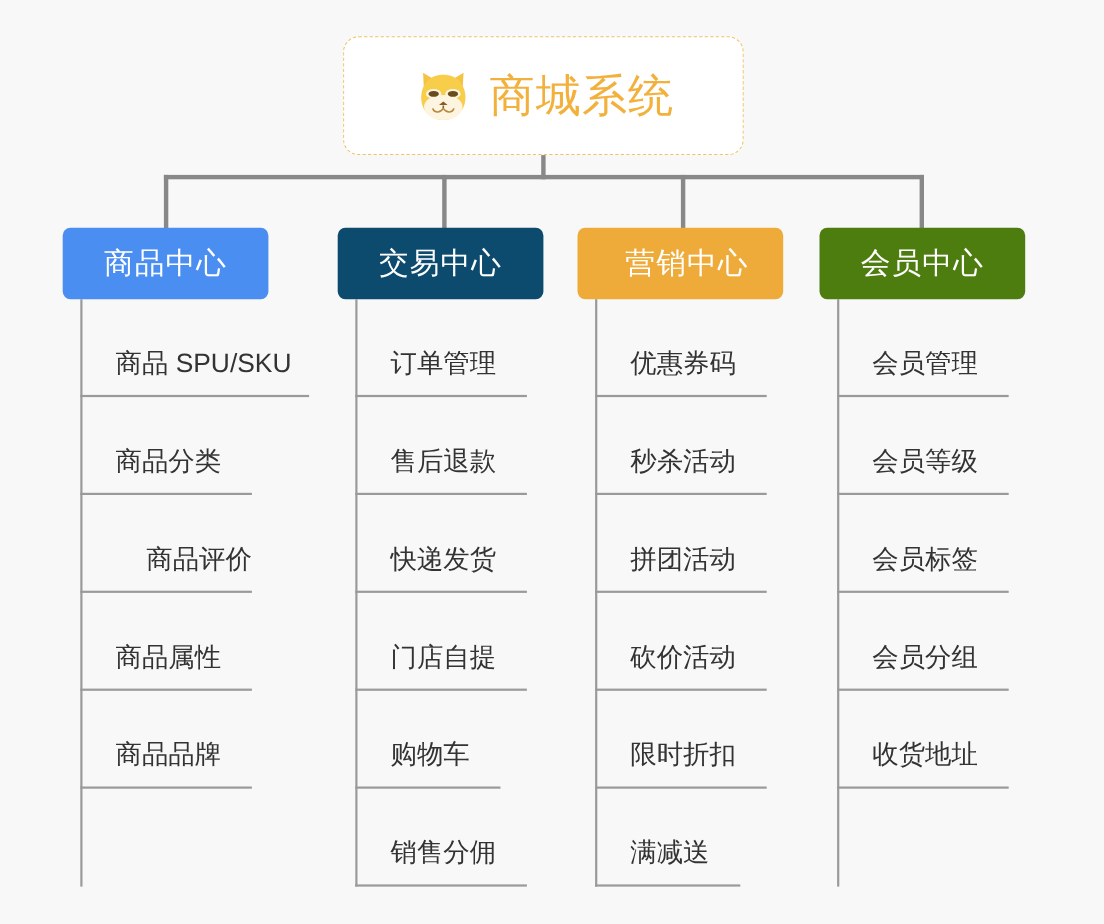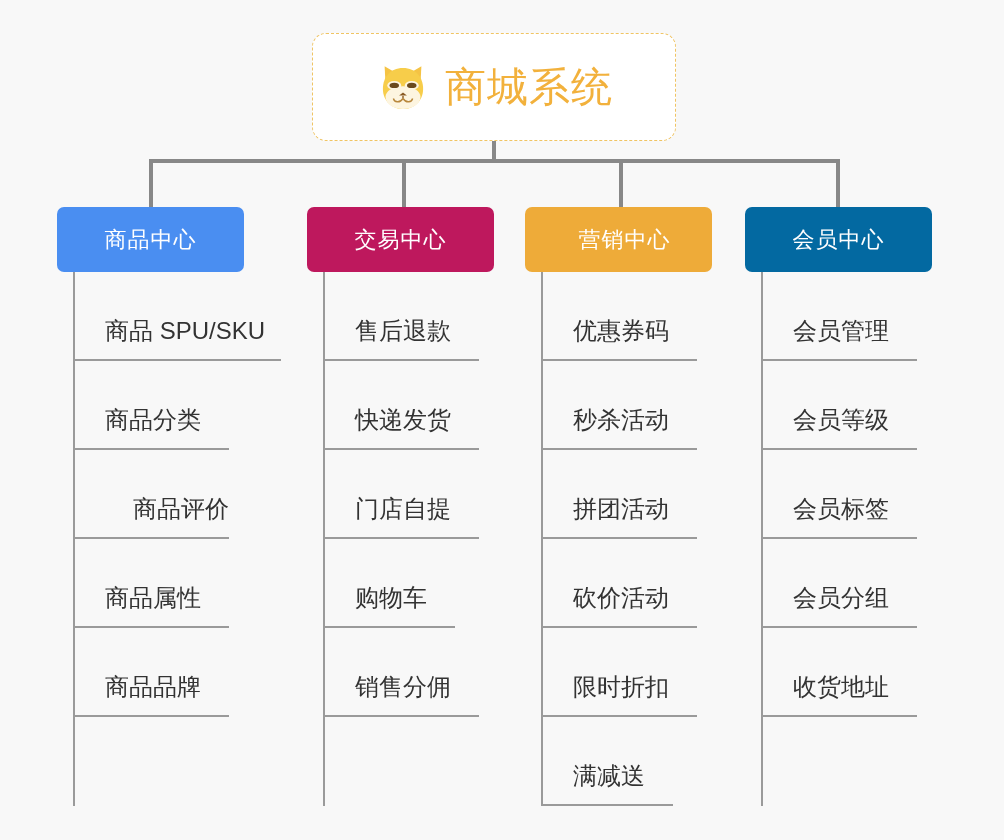--- a/index.html
+++ b/index.html
@@ -74,21 +74,21 @@
     width: 187px;
     height: 65px;
     box-sizing: border-box;
     border-radius: 7px;
     display: flex;
     align-items: center;
     justify-content: center;
   }
   .cat-label {
     color: #ffffff;
-    font-size: 22px;
+    font-size: 27px;
     line-height: 1;
     letter-spacing: 1px;
     white-space: nowrap;
   }
 
   
   .spine {
     position: absolute;
     width: 2px;
     background: #9a9a9a;
@@ -174,25 +174,28 @@
       <div class="leaf" style="width:156px;">
           <span class="leaf-label">商品属性</span>
         </div>
       <div class="leaf" style="width:156px;">
           <span class="leaf-label">商品品牌</span>
         </div>
     </div>
   </div>
 
   <div class="column" style="left:307px;">
-    <div class="cat-box" style="background:#be185d;">
+    <div class="cat-box" style="background:#0c4a6e;">
       <span class="cat-label">交易中心</span>
     </div>
     <div class="spine" style="height:534px;"></div>
     <div class="leaves">
+      <div class="leaf" style="width:156px;">
+          <span class="leaf-label">订单管理</span>
+        </div>
       <div class="leaf" style="width:156px;">
           <span class="leaf-label">售后退款</span>
         </div>
       <div class="leaf" style="width:156px;">
           <span class="leaf-label">快递发货</span>
         </div>
       <div class="leaf" style="width:156px;">
           <span class="leaf-label">门店自提</span>
         </div>
       <div class="leaf" style="width:132px;">
@@ -225,21 +228,21 @@
       <div class="leaf" style="width:156px;">
           <span class="leaf-label">限时折扣</span>
         </div>
       <div class="leaf" style="width:132px;">
           <span class="leaf-label">满减送</span>
         </div>
     </div>
   </div>
 
   <div class="column" style="left:745px;">
-    <div class="cat-box" style="background:#0369a1;align-items:center;">
+    <div class="cat-box" style="background:#4d7c0f;align-items:center;">
       <span class="cat-label">会员中心</span>
     </div>
     <div class="spine" style="height:534px;"></div>
     <div class="leaves">
       <div class="leaf" style="width:156px;">
           <span class="leaf-label">会员管理</span>
         </div>
       <div class="leaf" style="width:156px;">
           <span class="leaf-label">会员等级</span>
         </div>

